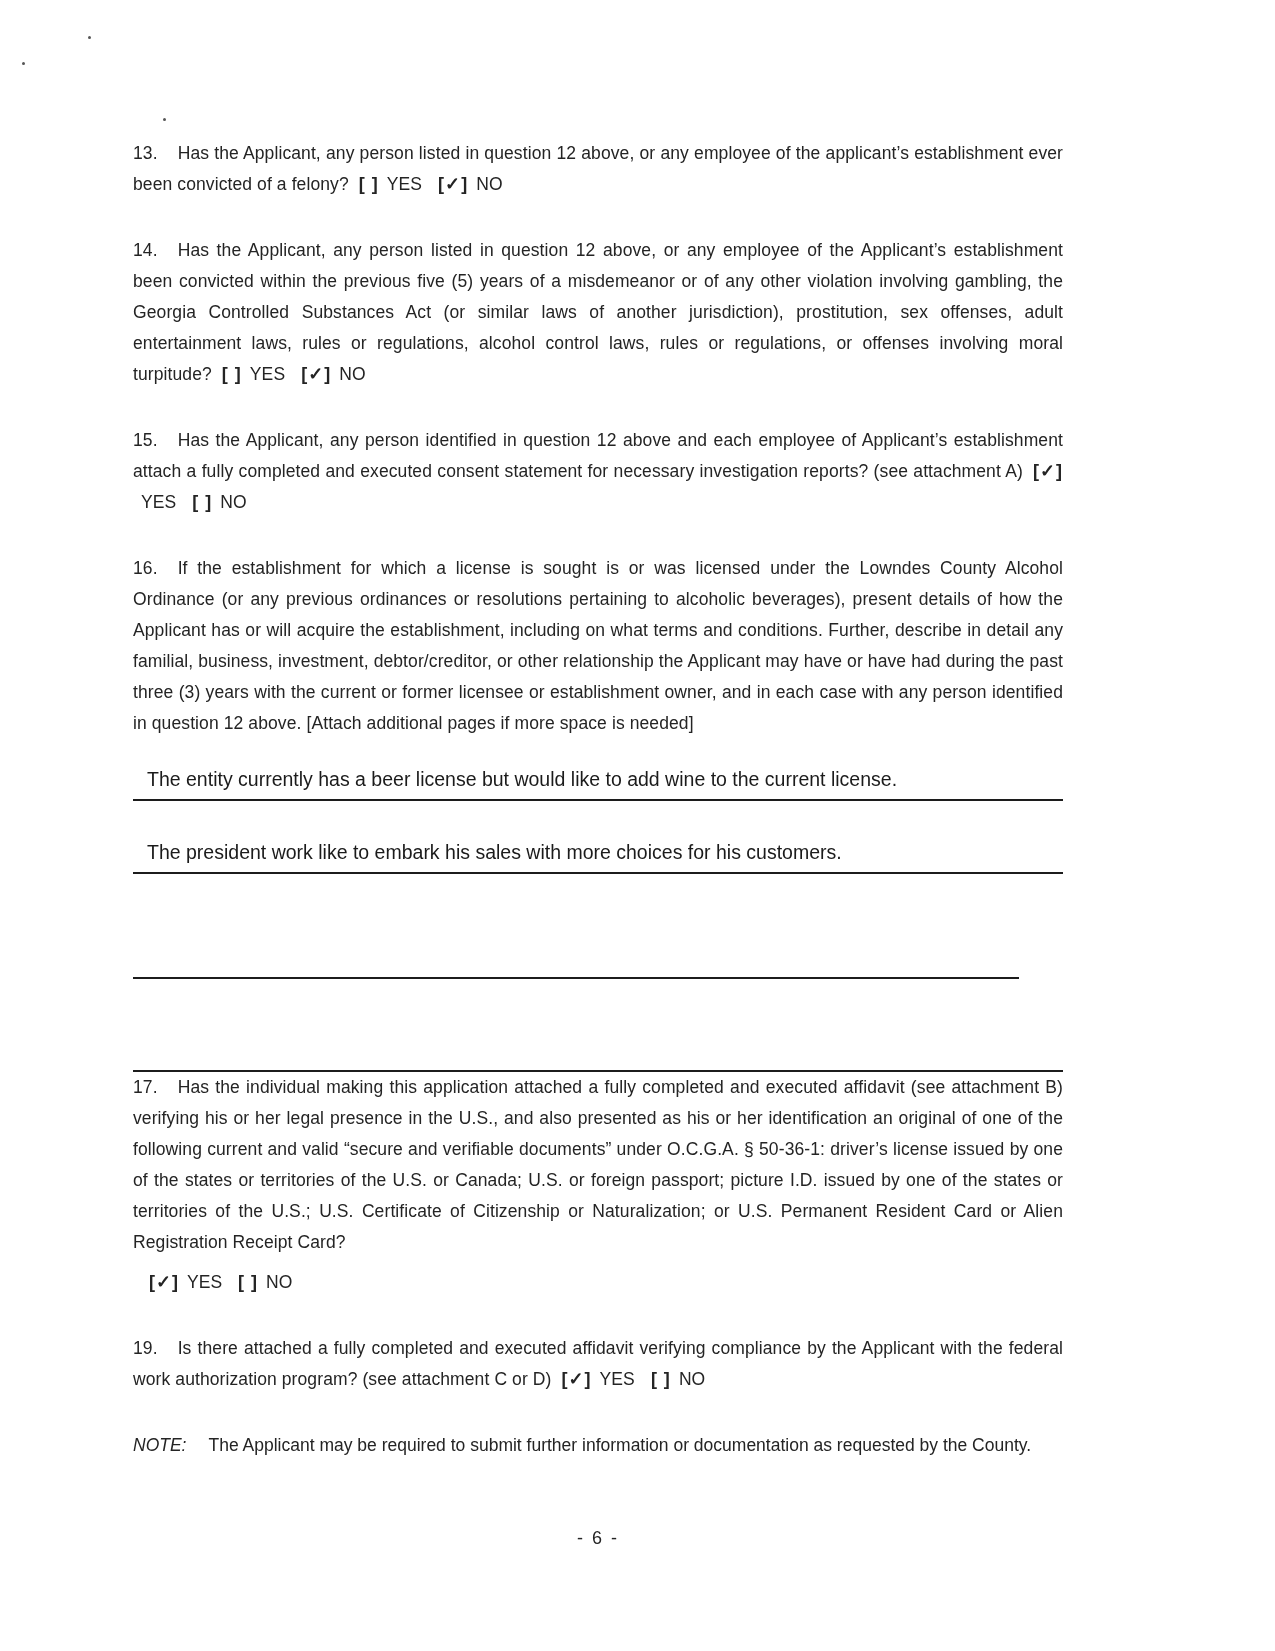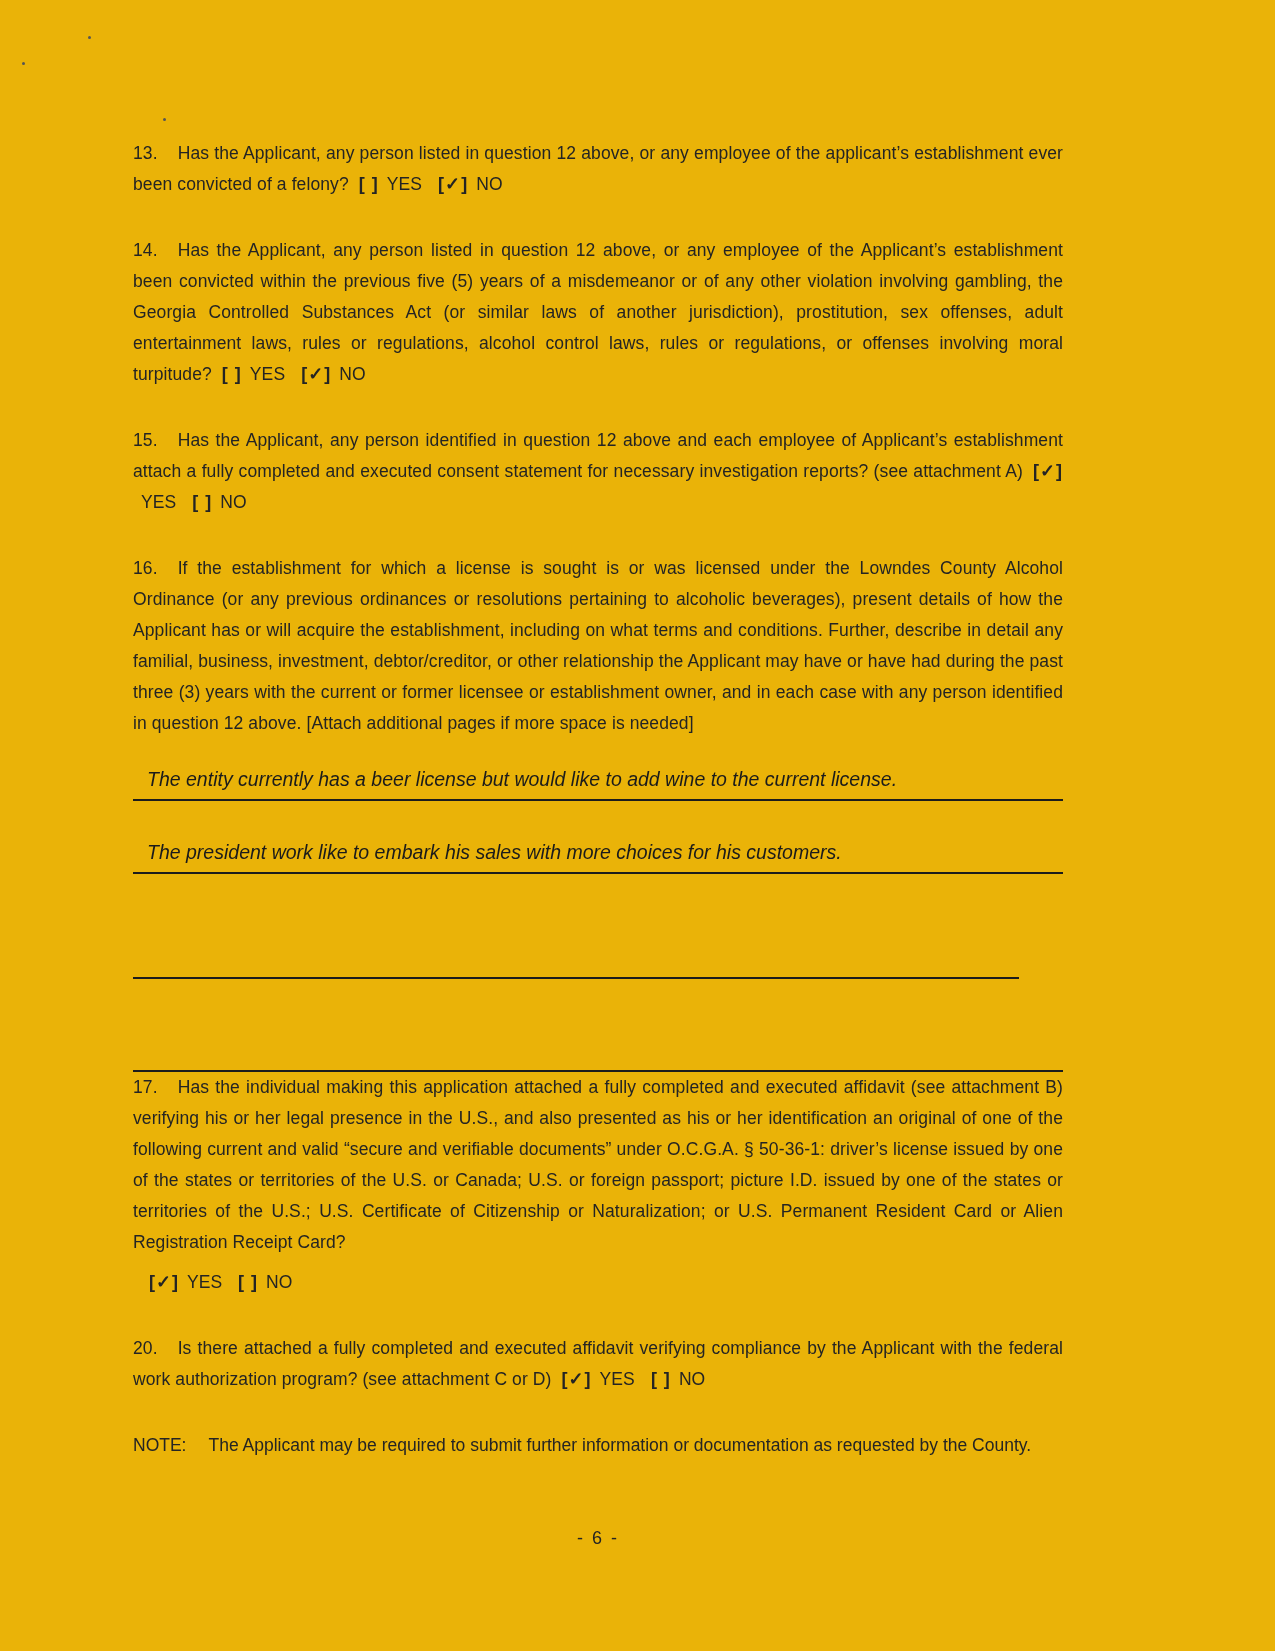--- a/index.html
+++ b/index.html
@@ -5,21 +5,21 @@
   html, body {
     margin: 0;
     padding: 0;
     background: #e8e8e8;
   }
   .page {
     position: relative;
     width: 1275px;
     height: 1651px;
     margin: 0 auto;
-    background: #eab308;
+    background: #ffffff;
     font-family: "Liberation Sans", sans-serif;
     color: #242424;
     overflow: hidden;
   }
   .content {
     position: absolute;
     top: 138px;
     left: 133px;
     width: 930px;
   }
@@ -56,21 +56,20 @@
     white-space: nowrap;
   }
   .cbline {
     font-size: 17.5px;
     line-height: 31px;
     margin: -26px 0 35px 16px;
   }
   .cbline .cb:first-child { margin-left: 0; }
   .answers {
     margin-top: -8px;
-    font-style: italic;
   }
   .answer-line {
     border-bottom: 2px solid #1c1c1c;
     padding: 0 0 7px 14px;
     min-height: 24px;
     font-size: 19.5px;
     line-height: 26px;
     color: #1b1b1b;
     cursor: text;
   }
@@ -78,21 +77,21 @@
   .answer-line.l2 { margin-bottom: 72px; }
   .answer-line.l3 { margin-bottom: 60px; width: 872px; }
   .answer-line.l4 { margin-bottom: 0; }
   .after-answers { margin-top: 48px; }
   p.note {
     font-size: 17.5px;
     line-height: 31px;
     text-align: justify;
     margin: 10px 0 0 0;
   }
-  .note-label { margin-right: 22px; }
+  .note-label { margin-right: 22px; font-style: italic; }
   .footer {
     position: absolute;
     top: 1528px;
     left: 133px;
     width: 930px;
     text-align: center;
     font-size: 18px;
     letter-spacing: 2px;
     color: #242424;
   }
@@ -118,20 +117,20 @@
     <div class="answers">
       <div class="answer-line l1"><span>The entity currently has a beer license but would like to add wine to the current license.</span></div>
       <div class="answer-line l2"><span>The president work like to embark his sales with more choices for his customers.</span></div>
       <div class="answer-line l3"><span></span></div>
       <div class="answer-line l4"><span></span></div>
     </div>
 
     <p class="q after-answers"><span class="qnum">17.</span><span>Has the individual making this application attached a fully completed and executed affidavit (see attachment B) verifying  his or her legal presence in the U.S., and also presented as his or her identification an original of one of the following current and valid “secure and verifiable documents” under O.C.G.A. § 50-36-1: driver’s license issued by one of the states or territories of the U.S. or Canada; U.S. or foreign passport; picture I.D. issued by one of the states or territories of the U.S.; U.S. Certificate of Citizenship or Naturalization; or U.S. Permanent Resident Card or Alien Registration Receipt Card?</span></p>
     <div class="cbline"><span class="cb">[✓]</span><span class="cblabel">YES</span><span class="cb">[ ]</span><span class="cblabel">NO</span></div>
 
-    <p class="q"><span class="qnum">20.</span><span>Is there attached a fully completed and executed affidavit verifying compliance by the Applicant with the federal work authorization program?  (see attachment C or D)</span><span class="cb">[✓]</span><span class="cblabel">YES</span><span class="cb">[ ]</span><span class="cblabel">NO</span></p>
+    <p class="q"><span class="qnum">19.</span><span>Is there attached a fully completed and executed affidavit verifying compliance by the Applicant with the federal work authorization program?  (see attachment C or D)</span><span class="cb">[✓]</span><span class="cblabel">YES</span><span class="cb">[ ]</span><span class="cblabel">NO</span></p>
 
     <p class="note"><span class="note-label">NOTE:</span><span>The Applicant may be required to submit further information or documentation as requested by the County.</span></p>
 
   </div>
 
   <div class="footer">- 6 -</div>
 </div>
 
 </body></html>

